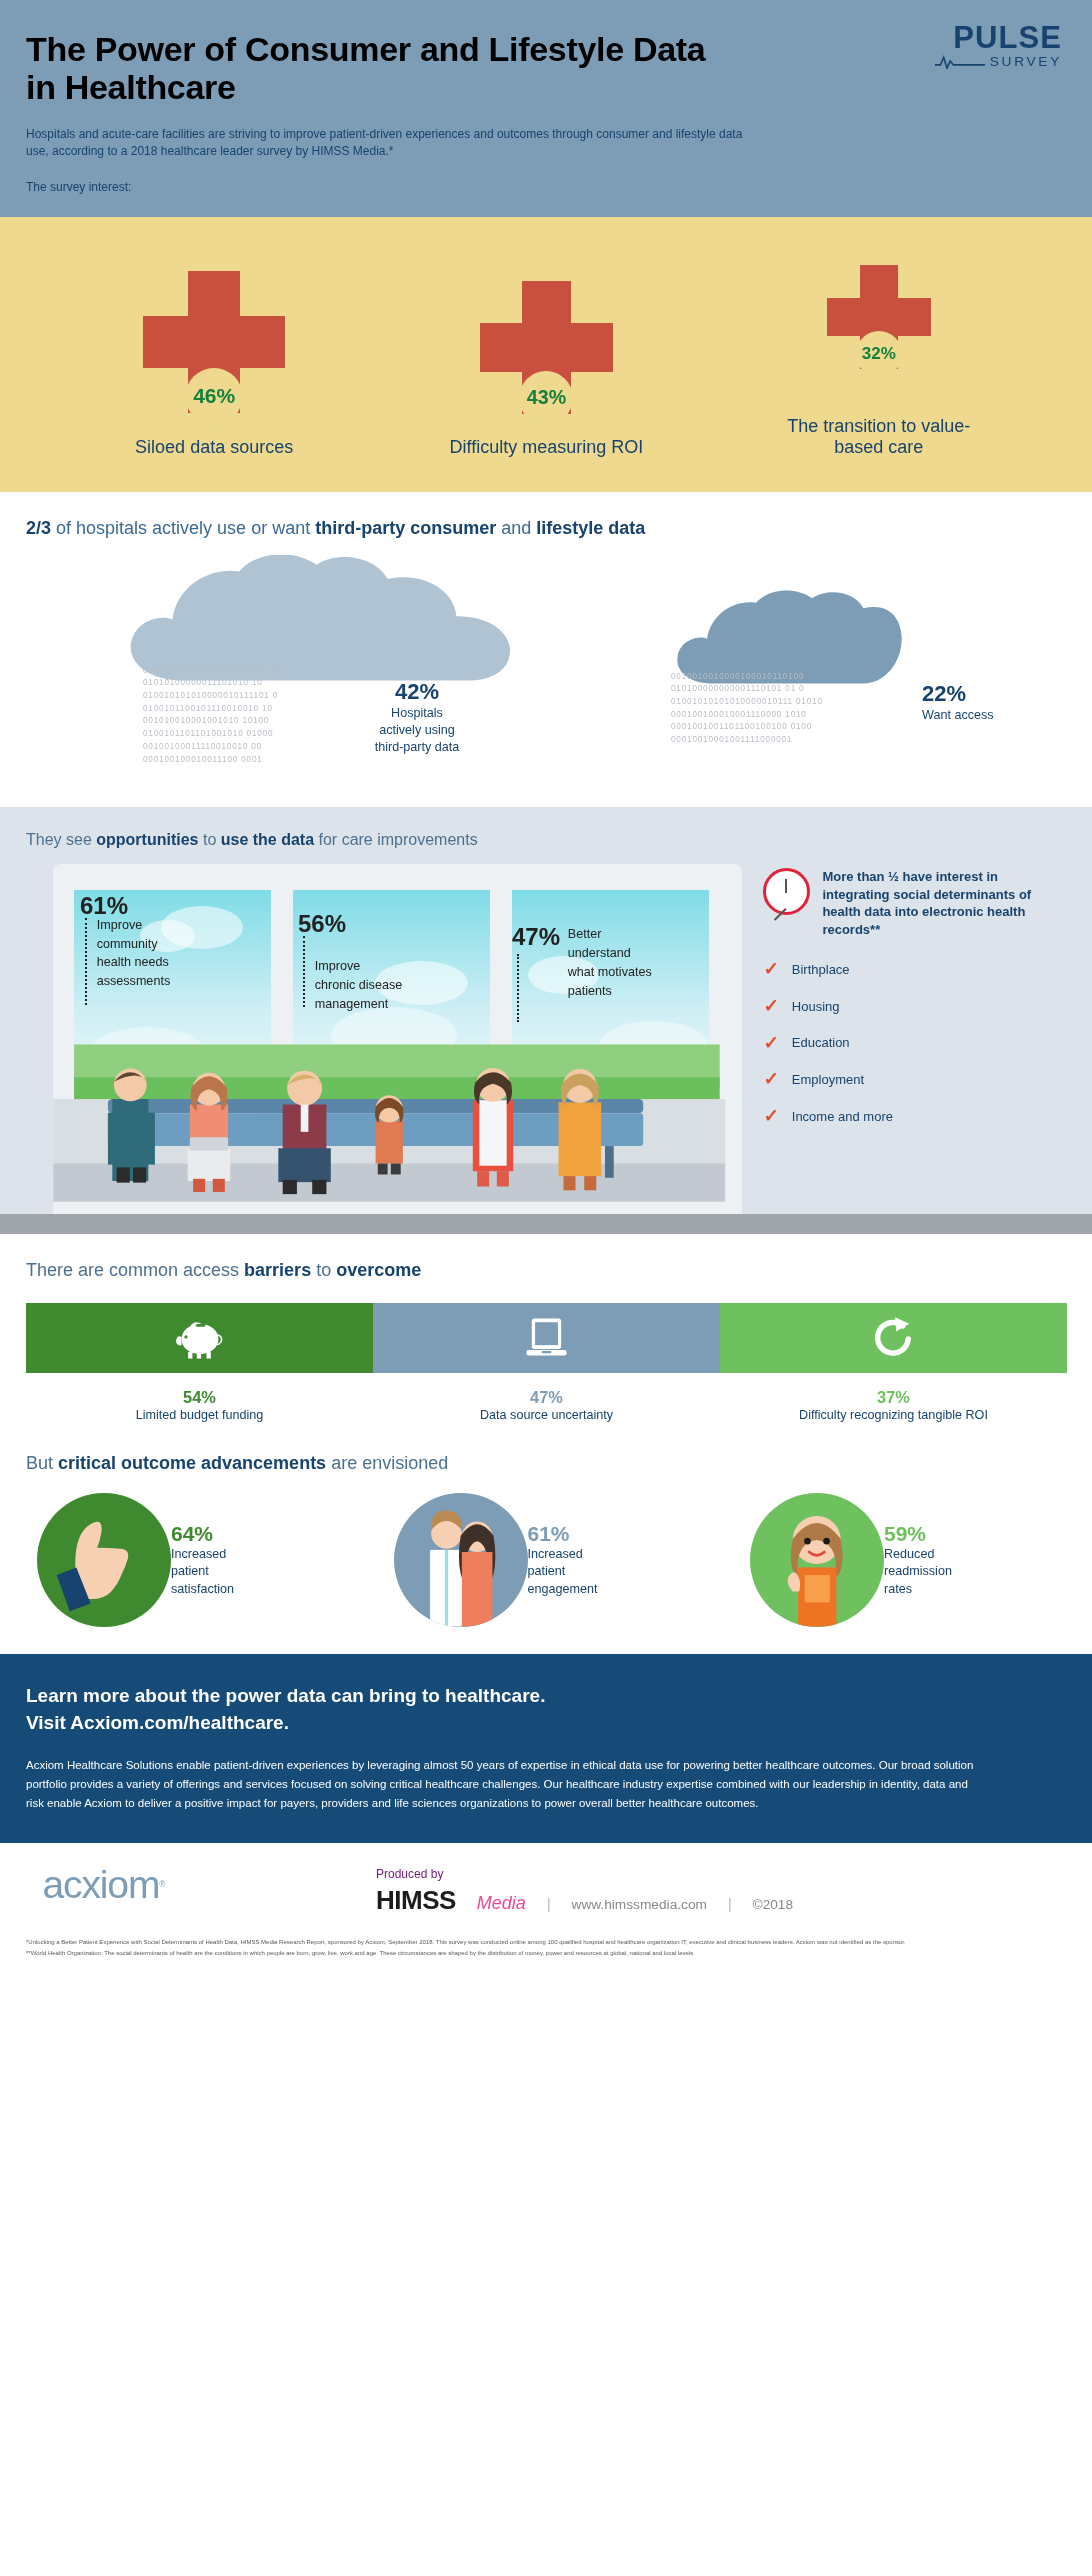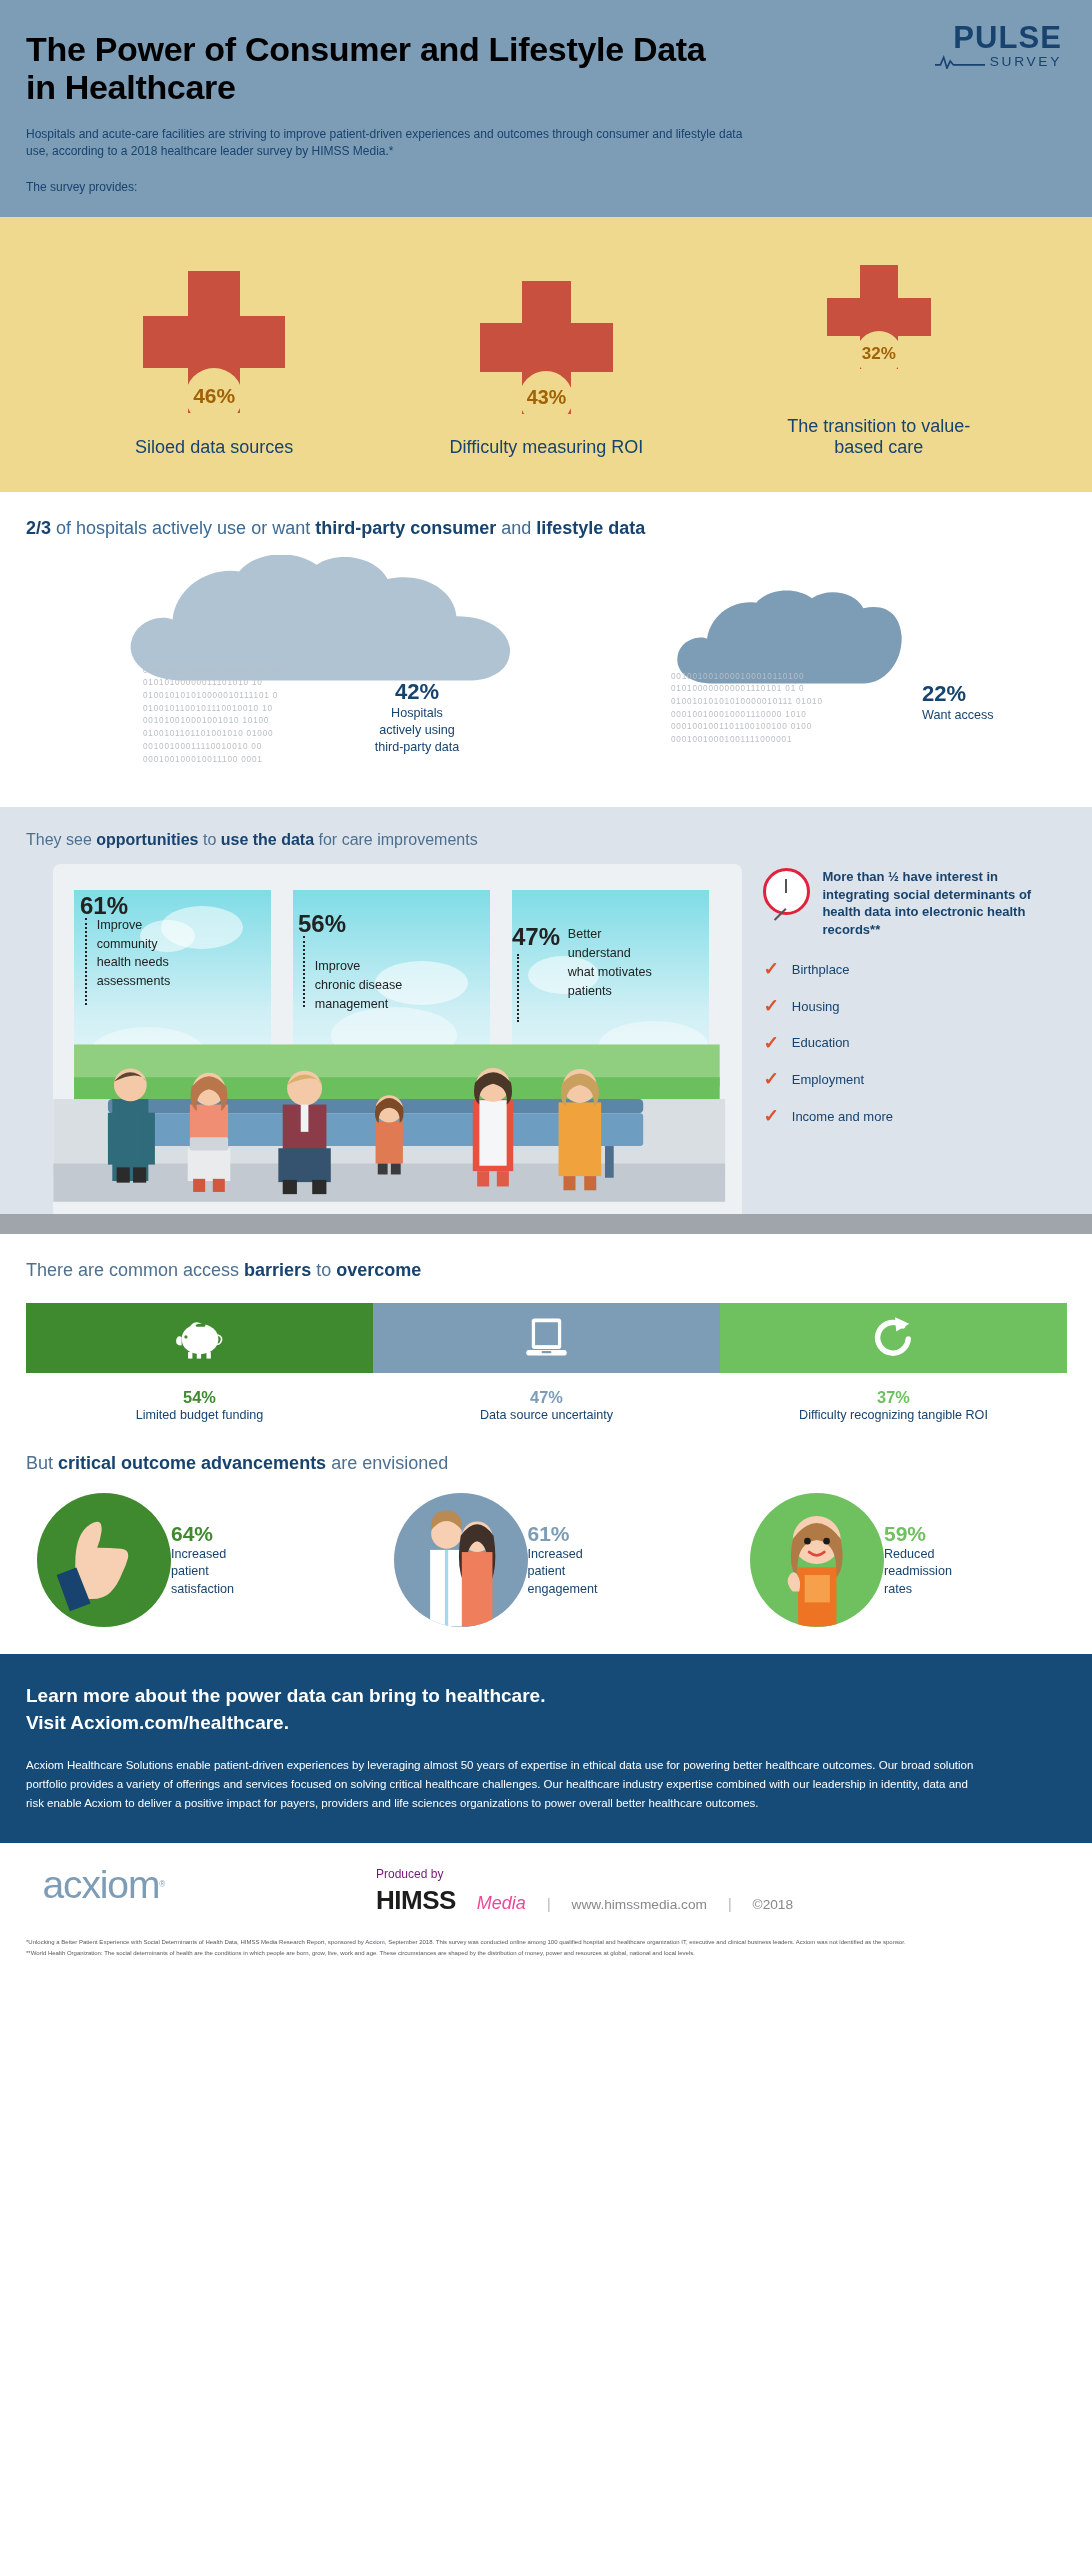--- a/index.html
+++ b/index.html
@@ -95,21 +95,21 @@
     position: absolute;
     left: 50%;
     transform: translateX(-50%);
     border-radius: 50%;
     background: #eed98e;
     display: flex;
     align-items: center;
     justify-content: center;
     font-size: 21px;
     font-weight: bold;
-    color: #a16207;
+    color: #15803d;
   }
   .cross-label {
     margin-top: 14px;
     font-size: 18px;
     color: #17436e;
   }
 
   
   .clouds-sec { background: #ffffff; padding: 26px 26px 22px 26px; }
   .cloud-area { position: relative; height: 235px; margin-top: 5.5px; }
@@ -206,21 +206,21 @@
   .fineprint { margin-top: 25px; font-size: 6px; line-height: 1.45; color: #55585b; }
 </style>
 </head>
 <body>
 
 <div class="page">
 
   <div class="header">
     <h1>The Power of Consumer and Lifestyle Data in Healthcare</h1>
     <div class="sub">Hospitals and acute-care facilities are striving to improve patient-driven experiences and outcomes through consumer and lifestyle data use, according to a 2018 healthcare leader survey by HIMSS Media.*</div>
-    <div class="reveals">The survey provides:</div>
+    <div class="reveals">The survey interest:</div>
 
     <div class="pulse-logo">
       <span class="pword">PULSE</span>
       <div class="srow">
         <svg width="50" height="15.3" viewBox="0 0 92 28">
           <polyline points="0,20 10,20 16,6 22,26 28,13 34,20 92,20" fill="none" stroke="#17436e" stroke-width="3"></polyline>
         </svg>
         <span class="sword">SURVEY</span>
       </div>
     </div>

